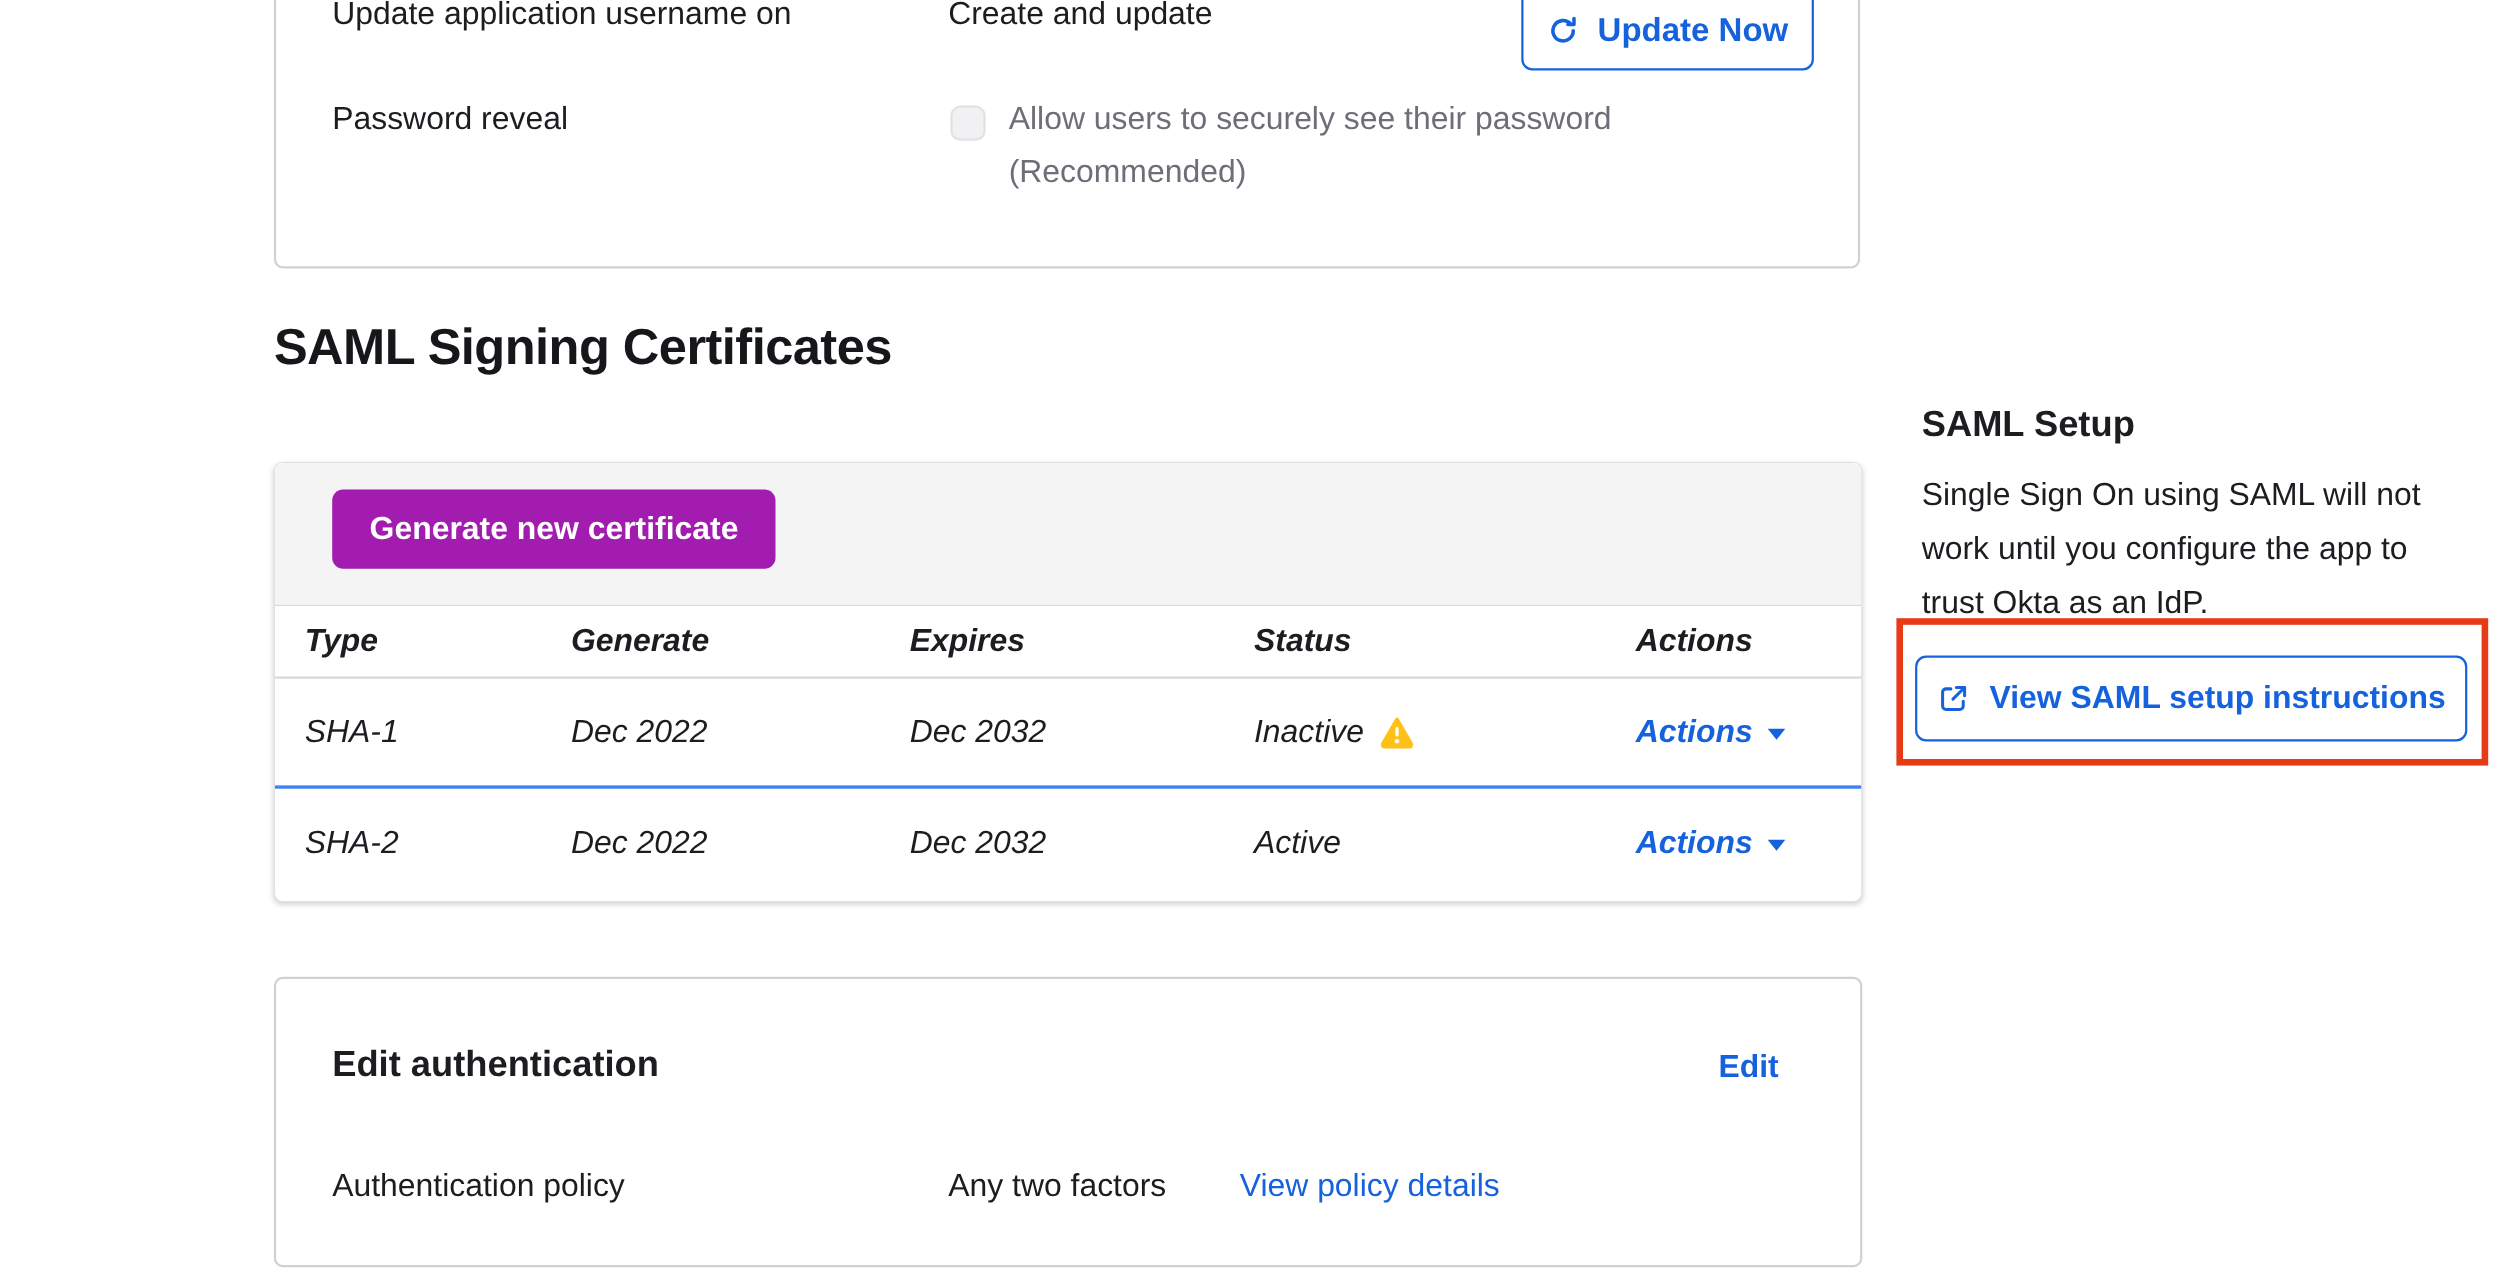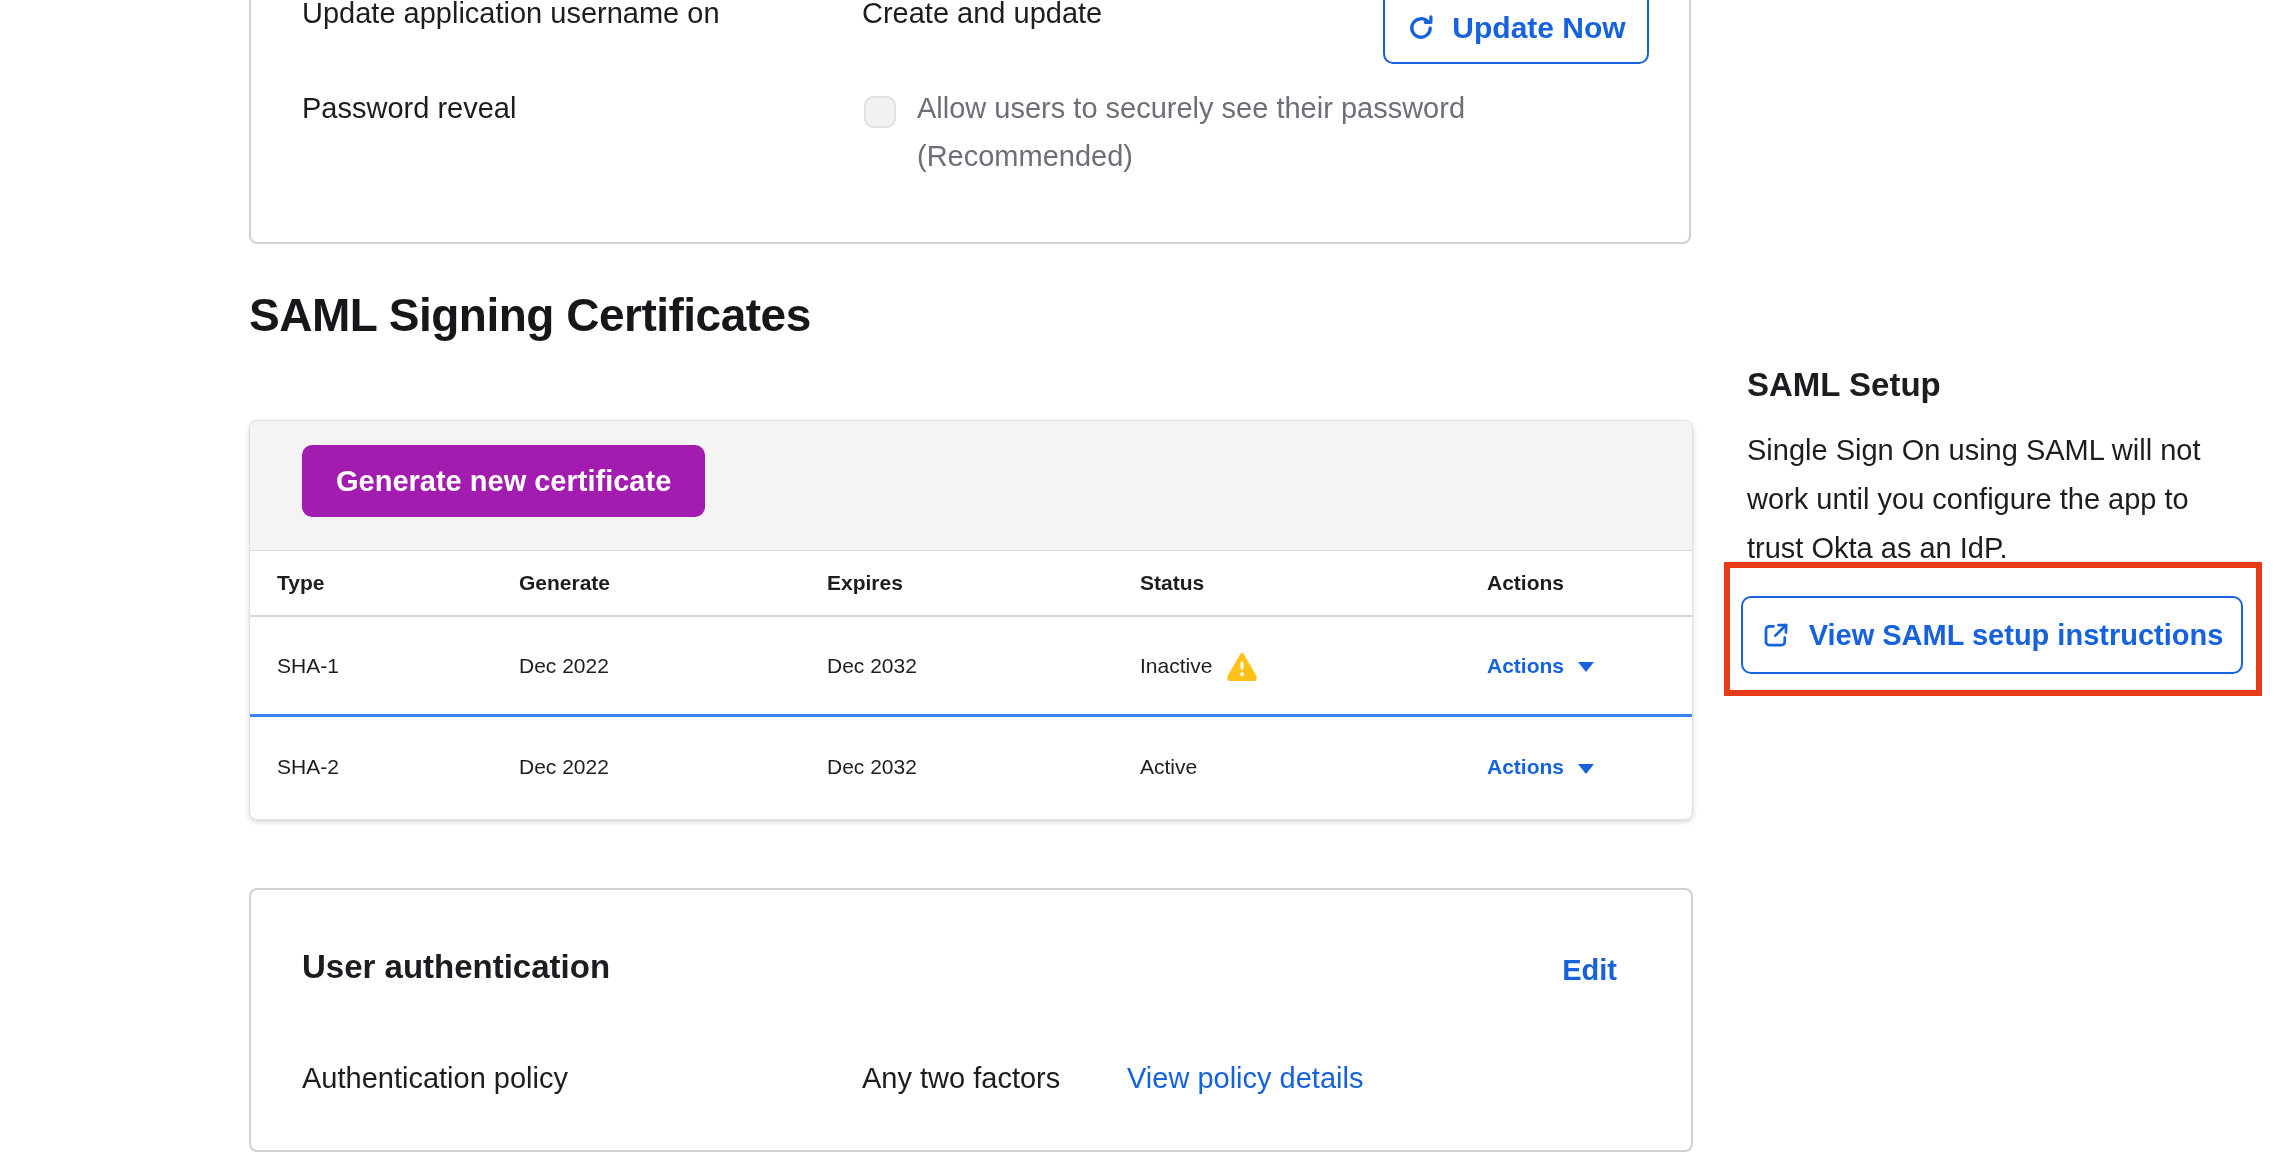--- a/index.html
+++ b/index.html
@@ -37,22 +37,22 @@
   .cert-toolbar { height:130px; background:#f4f4f5; border-bottom:1px solid #d8d8db;
                   border-radius:8px 8px 0 0; position:relative; }
   .generate-btn { position:absolute; left:52px; top:24px; height:72px; padding:0 34px;
                   background:#a21caf; color:#fff; border:none; border-radius:10px;
                   font-size:29px; font-weight:bold; }
   .trow { position:relative; }
   .thead { height:66px; border-bottom:2px solid #d8d8db; }
   .thead .cell { font-weight:bold; }
   .drow { height:100px; border-bottom:3px solid #3b82f6; }
   .drow:last-child { border-bottom:none;text-align:center; }
-  .cell { position:absolute; top:50%; transform:translateY(-50%); font-size:21px;
-          display:flex; align-items:center; white-space:nowrap; }
+  .cell { position:absolute; top:50%; transform:translateY(-50%); font-size:29px;
+          display:flex; align-items:center; white-space:nowrap;font-style:italic; }
   .c1 { left:27px; } .c2 { left:269px; } .c3 { left:577px; } .c4 { left:890px; } .c5 { left:1237px; }
   .status-cell { gap:14px; }
   .actions-link { color:#1662dd; font-weight:bold; gap:14px; cursor:pointer; }
   .caret { width:0; height:0; border-left:8px solid transparent; border-right:8px solid transparent;
            border-top:10px solid #1662dd; margin-top:3px; }
 
   
   .sb-heading { position:absolute; left:1747px; top:366px; font-size:33px; font-weight:bold; }
   .sb-line { position:absolute; left:1747px; font-size:29px; line-height:36px; color:#1d1d21; white-space:nowrap; }
   .sb-l1 { top:432px; } .sb-l2 { top:481px; } .sb-l3 { top:530px;text-align:right; }
@@ -155,20 +155,20 @@
       <svg width="30" height="30" viewBox="0 0 24 24" fill="none" stroke="#1662dd" stroke-width="2.2" stroke-linecap="round" stroke-linejoin="round">
         <path d="M10 5H6.5A2.5 2.5 0 0 0 4 7.5v10A2.5 2.5 0 0 0 6.5 20h10a2.5 2.5 0 0 0 2.5-2.5V14"></path>
         <path d="M14 4h6v6"></path>
         <path d="M20 4l-8.5 8.5"></path>
       </svg>
     </span>
     <span>View SAML setup instructions</span>
   </button>
 
   <section class="card auth-card">
-    <div class="auth-heading">User authentication</div>
+    <div class="auth-heading">Edit authentication</div>
     <a class="edit-link">Edit</a>
     <div class="auth-label">Authentication policy</div>
     <div class="auth-value">Any two factors</div>
     <a class="auth-link">View policy details</a>
   </section>
 
 </div>
 
 </body></html>

